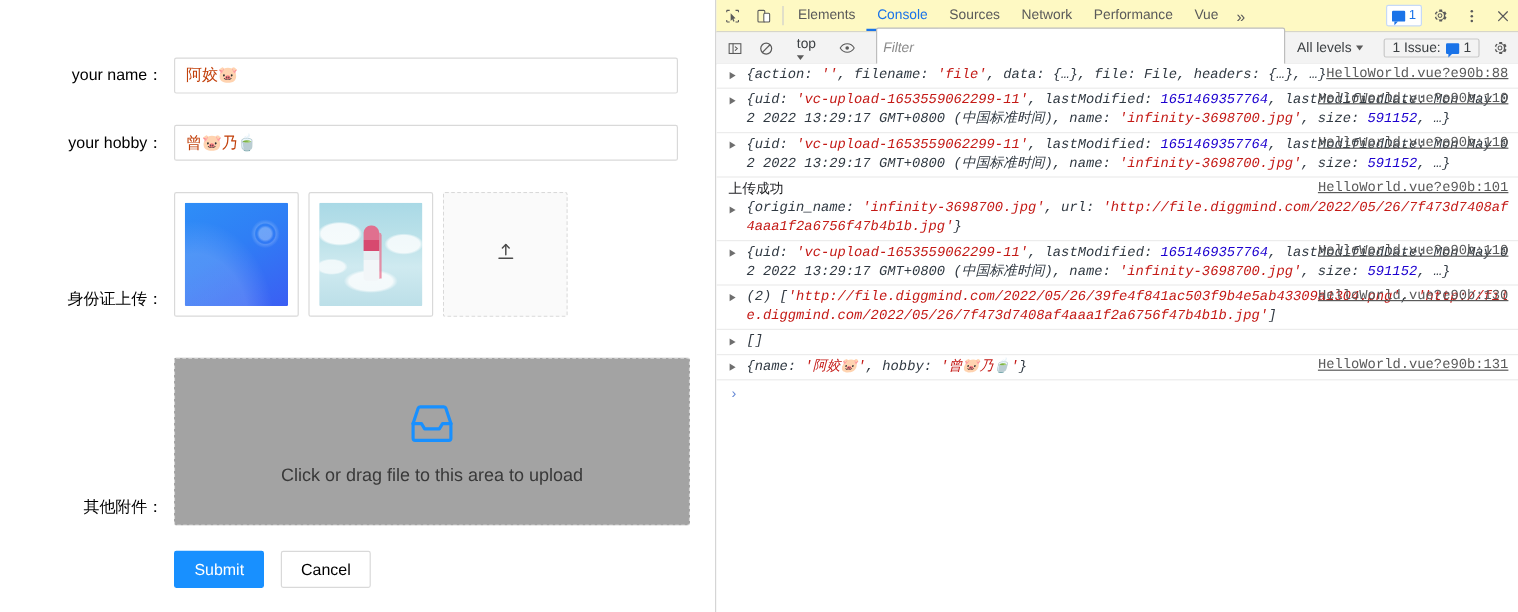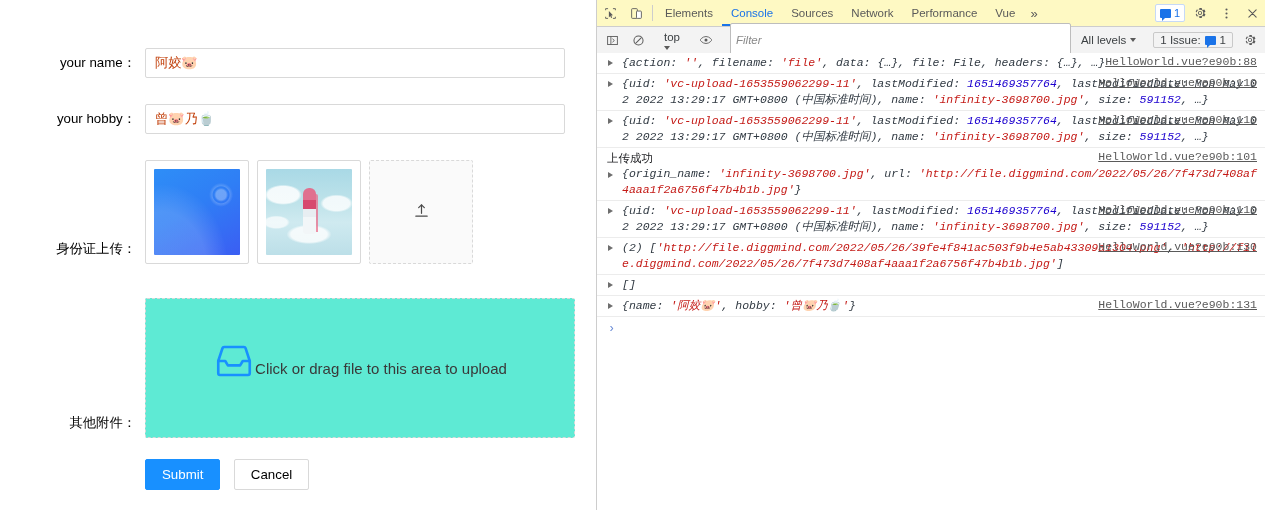--- a/index.html
+++ b/index.html
@@ -110,23 +110,23 @@
     cursor: pointer;
   }
 
   
   .dragger {
     width: 430px;
     height: 140px;
     box-sizing: border-box;
     border: 1px dashed #d9d9d9;
     border-radius: 2px;
-    background: #5eead4;
+    background: #a3a3a3;
     display: flex;
-    flex-direction: row;
+    flex-direction: column;
     align-items: center;
     justify-content: center;
     cursor: pointer;
   }
   .dragger-icon { color: #1890ff; line-height: 0; margin-bottom: 14px; }
   .dragger-text {
     font-size: 15px;
     color: #393939;
     font-family: "Liberation Sans", sans-serif;
   }

